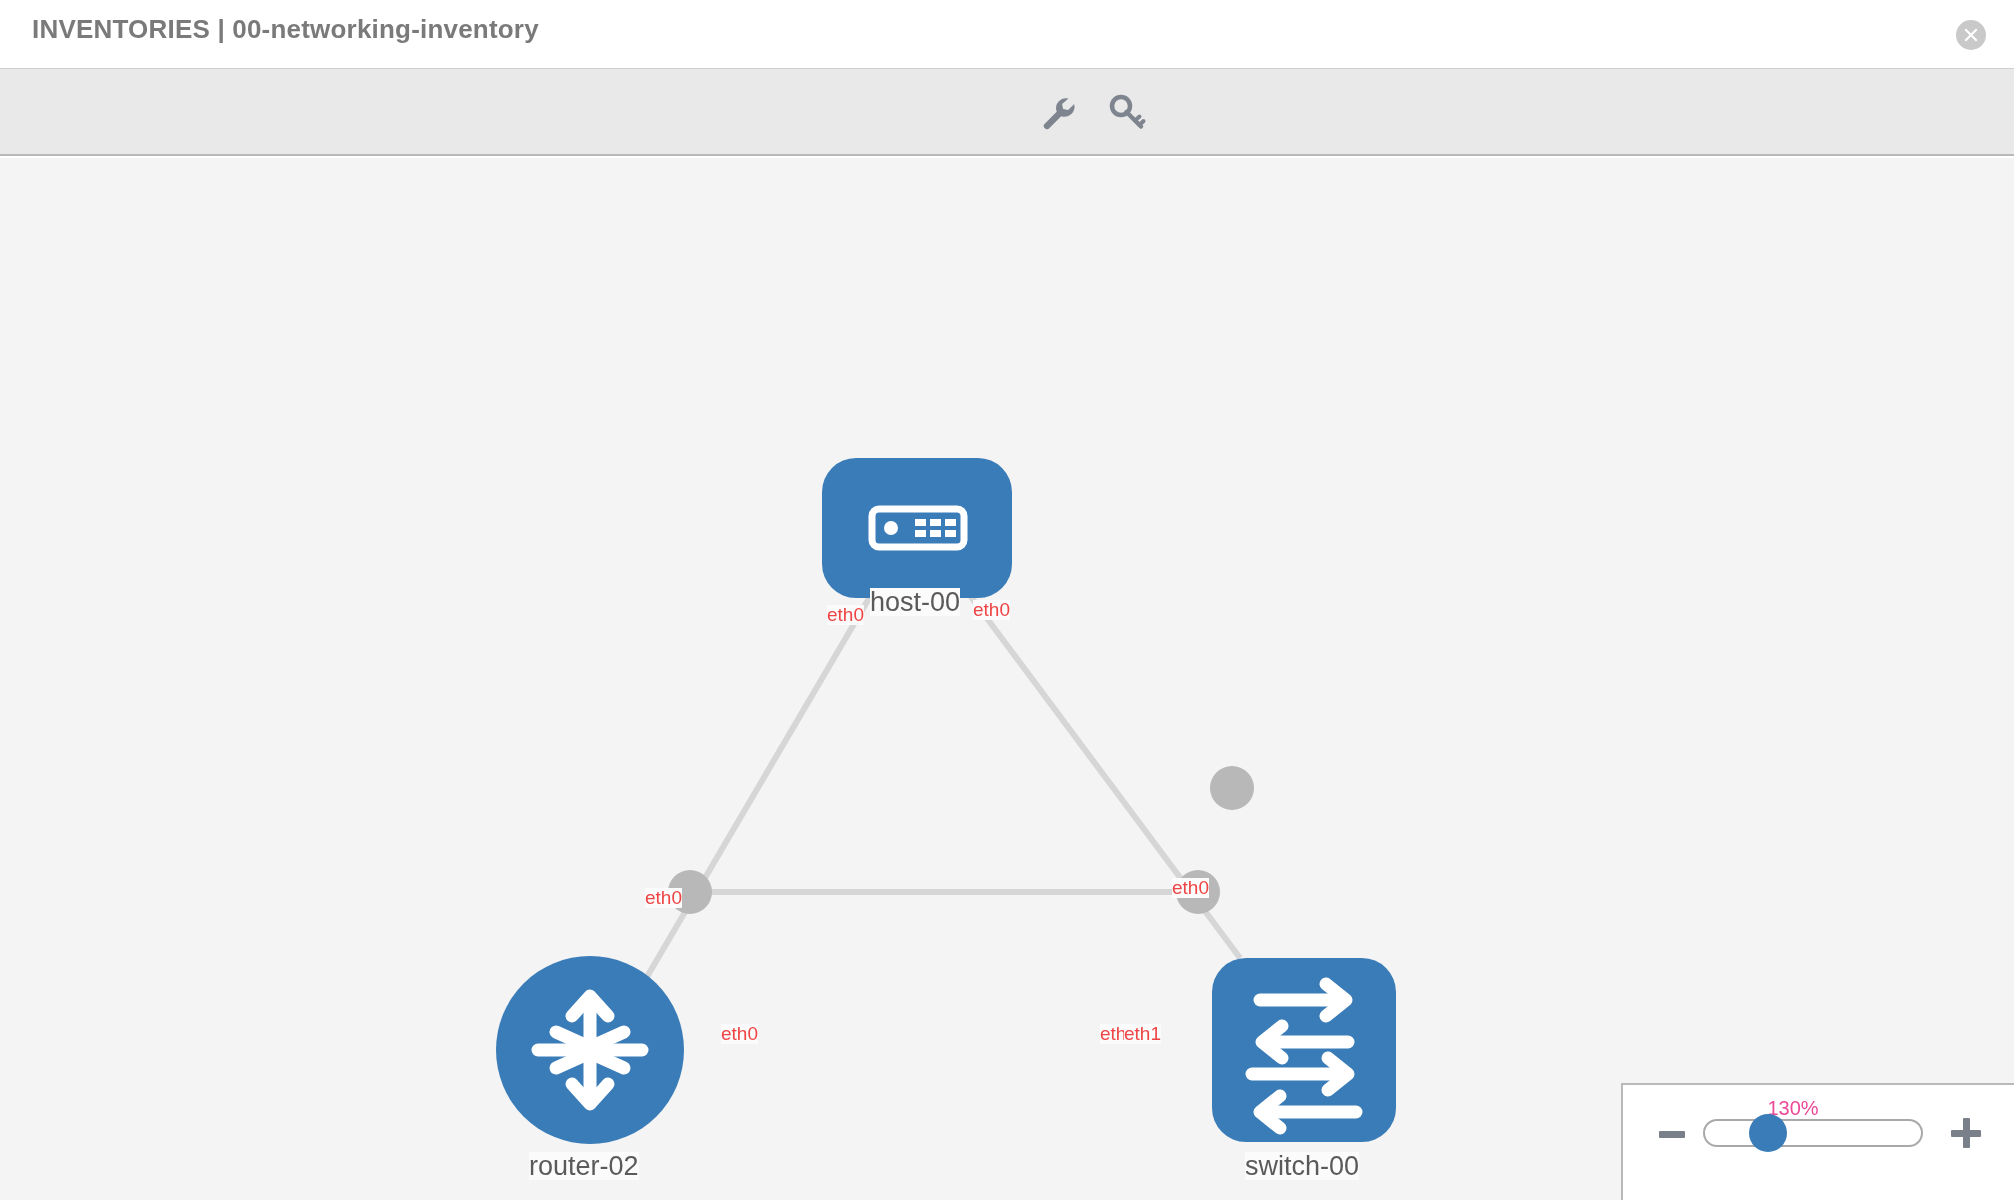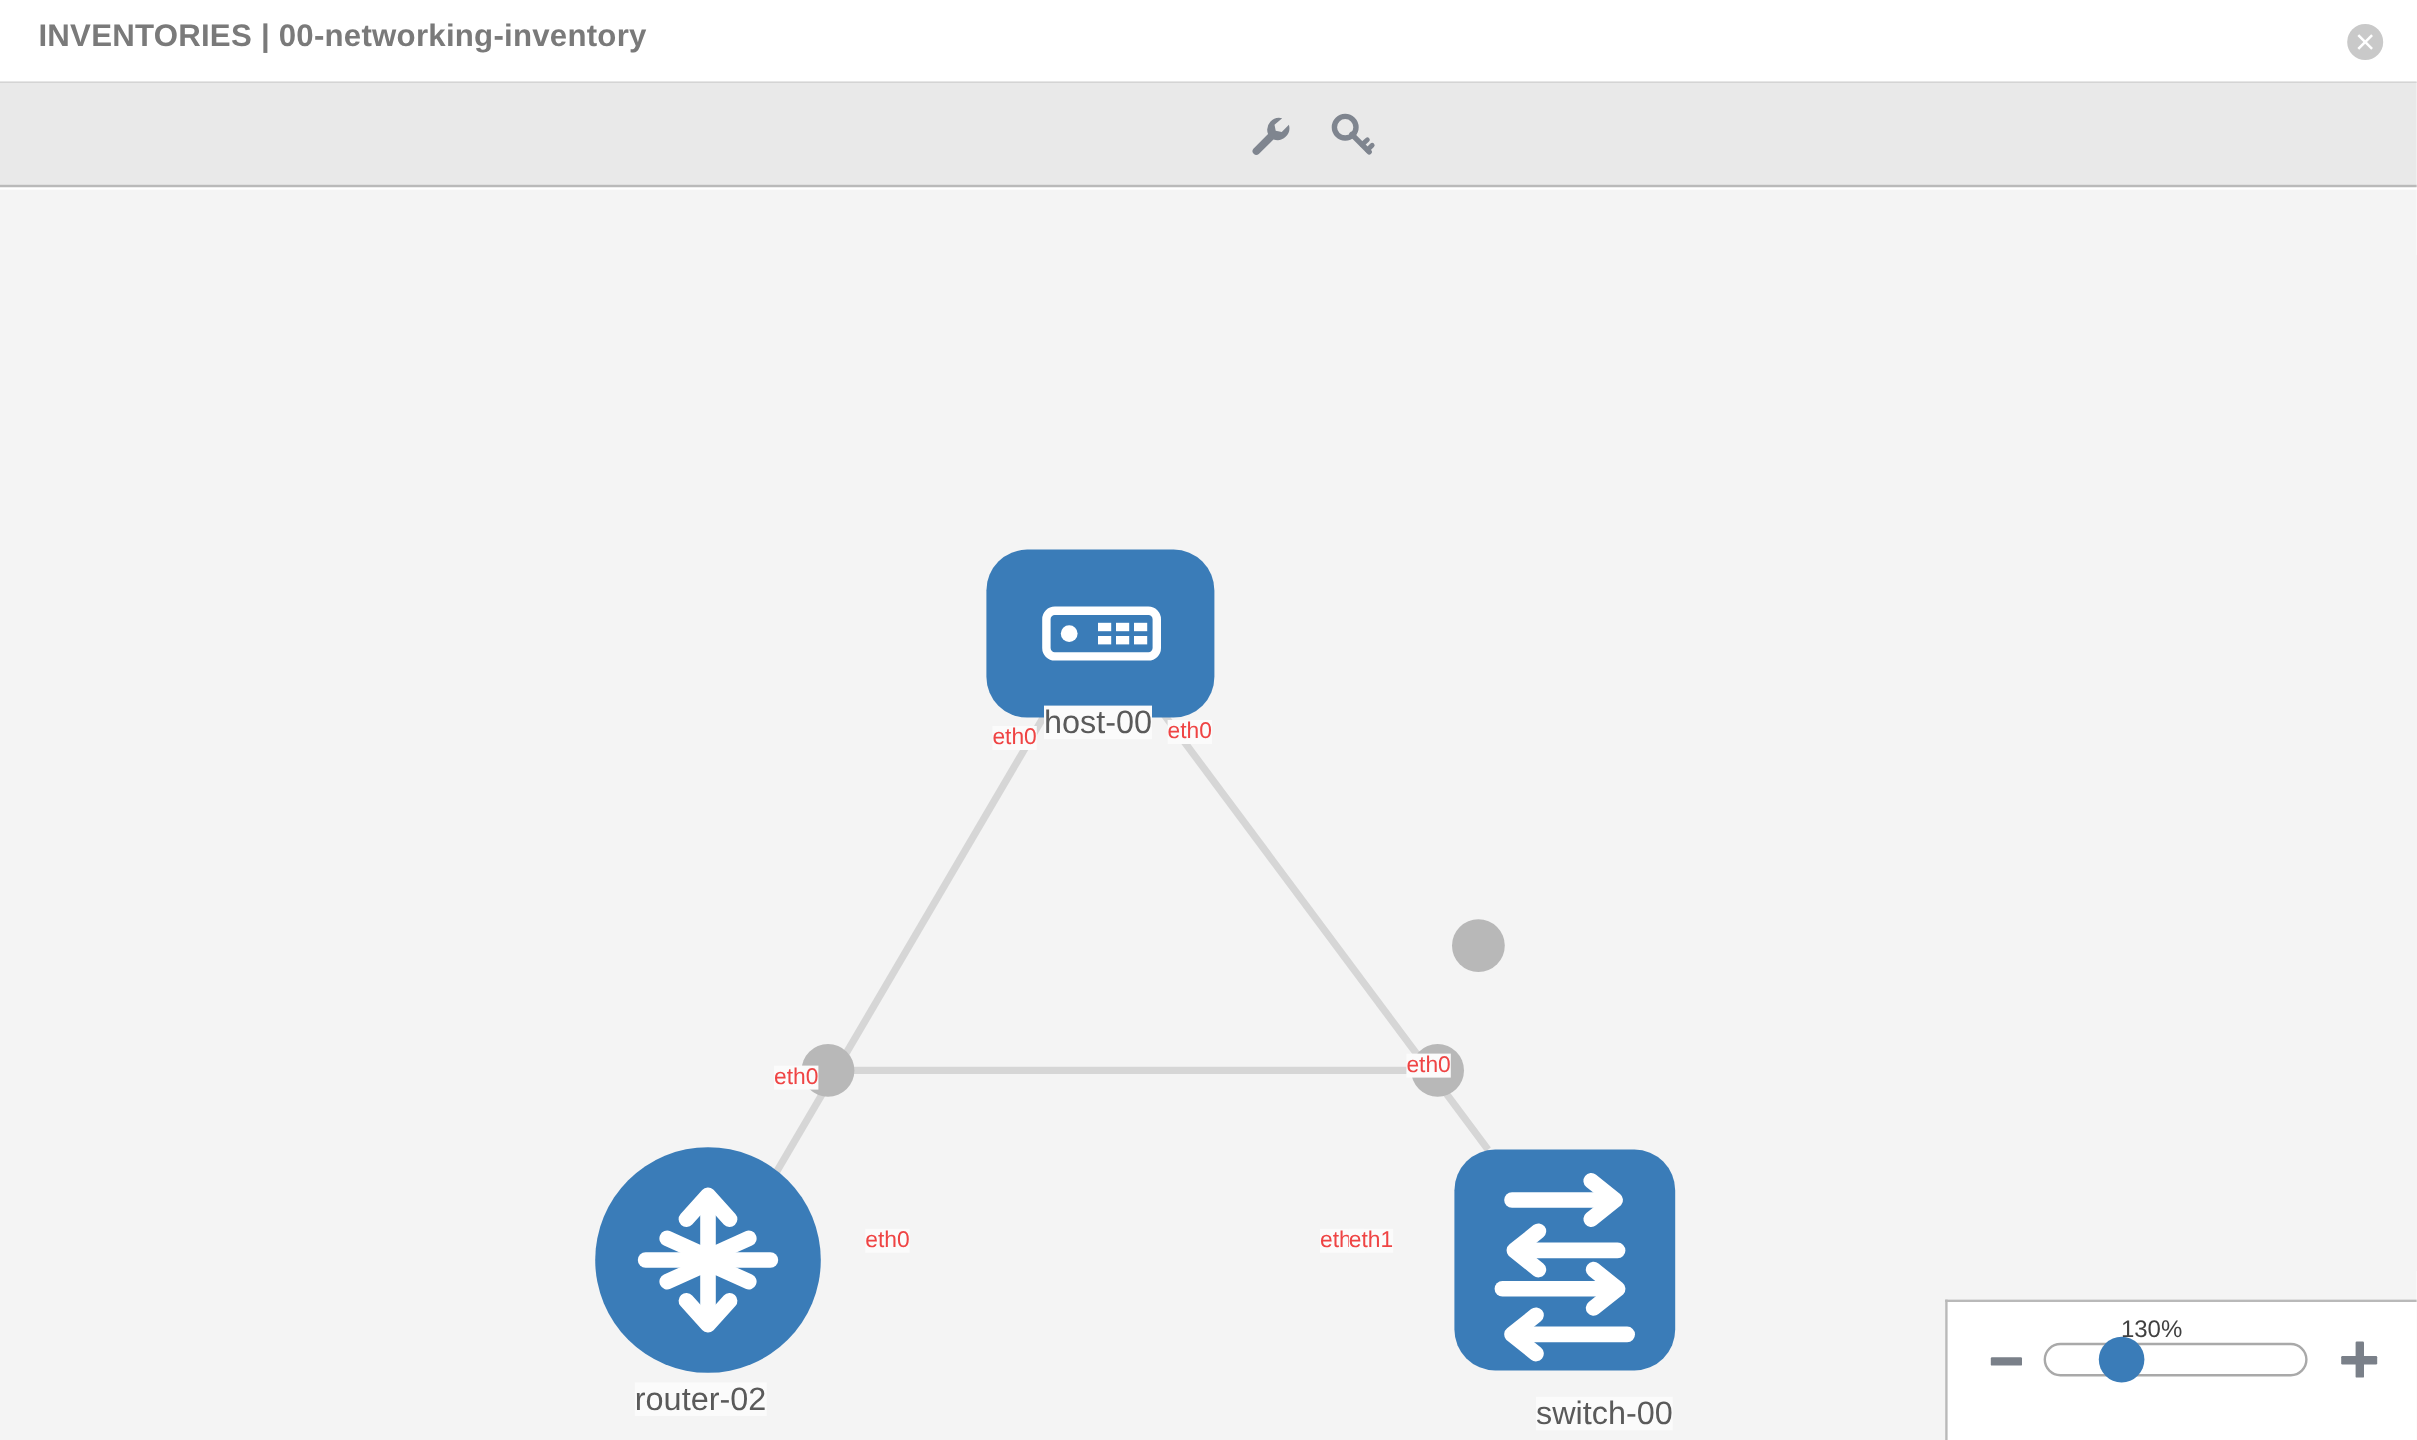--- a/index.html
+++ b/index.html
@@ -102,21 +102,21 @@
   .zoom-panel {
     position: absolute; left: 1621px; top: 1083px;
     width: 393px; height: 117px;
     background: #ffffff;
     border-top: 2px solid #b9b9b9;
     border-left: 2px solid #b9b9b9;
   }
   .zoom-value {
     position: absolute; left: 0; top: 12px; width: 340px;
     text-align: center;
-    font-size: 20px; color: #404040;
+    font-size: 20px; color: #ec4899;
   }
   .zoom-minus {
     position: absolute; left: 36px; top: 46px;
     width: 26px; height: 7px; background: #7a8089; border-radius: 1px;
     cursor: pointer;
   }
   .zoom-plus {
     position: absolute; left: 328px; top: 33px;
     width: 30px; height: 30px; cursor: pointer;
   }
@@ -235,21 +235,21 @@
     <span class="iface-label" style="left:827px; top:447px;">eth0</span>
     <span class="iface-label" style="left:973px; top:442px;">eth0</span>
     <span class="iface-label" style="left:645px; top:730px;">eth0</span>
     <span class="iface-label" style="left:1172px; top:720px;">eth0</span>
     <span class="iface-label" style="left:721px; top:866px;">eth0</span>
     <span class="iface-label" style="left:1100px; top:866px;">eth0</span>
     <span class="iface-label" style="left:1124px; top:866px;">eth1</span>
 
     <span class="node-label" style="left:870px; top:430px;">host-00</span>
     <span class="node-label" style="left:529px; top:994px;">router-02</span>
-    <span class="node-label" style="left:1280px; top:994px;margin-top:12px;">switch-00</span>
+    <span class="node-label" style="left:1245px; top:994px;">switch-00</span>
   </div>
 
   <div class="zoom-panel">
     <div class="zoom-value">130%</div>
     <div class="zoom-minus"></div>
     <div class="zoom-track"></div>
     <div class="zoom-thumb"></div>
     <div class="zoom-plus"></div>
   </div>
 

